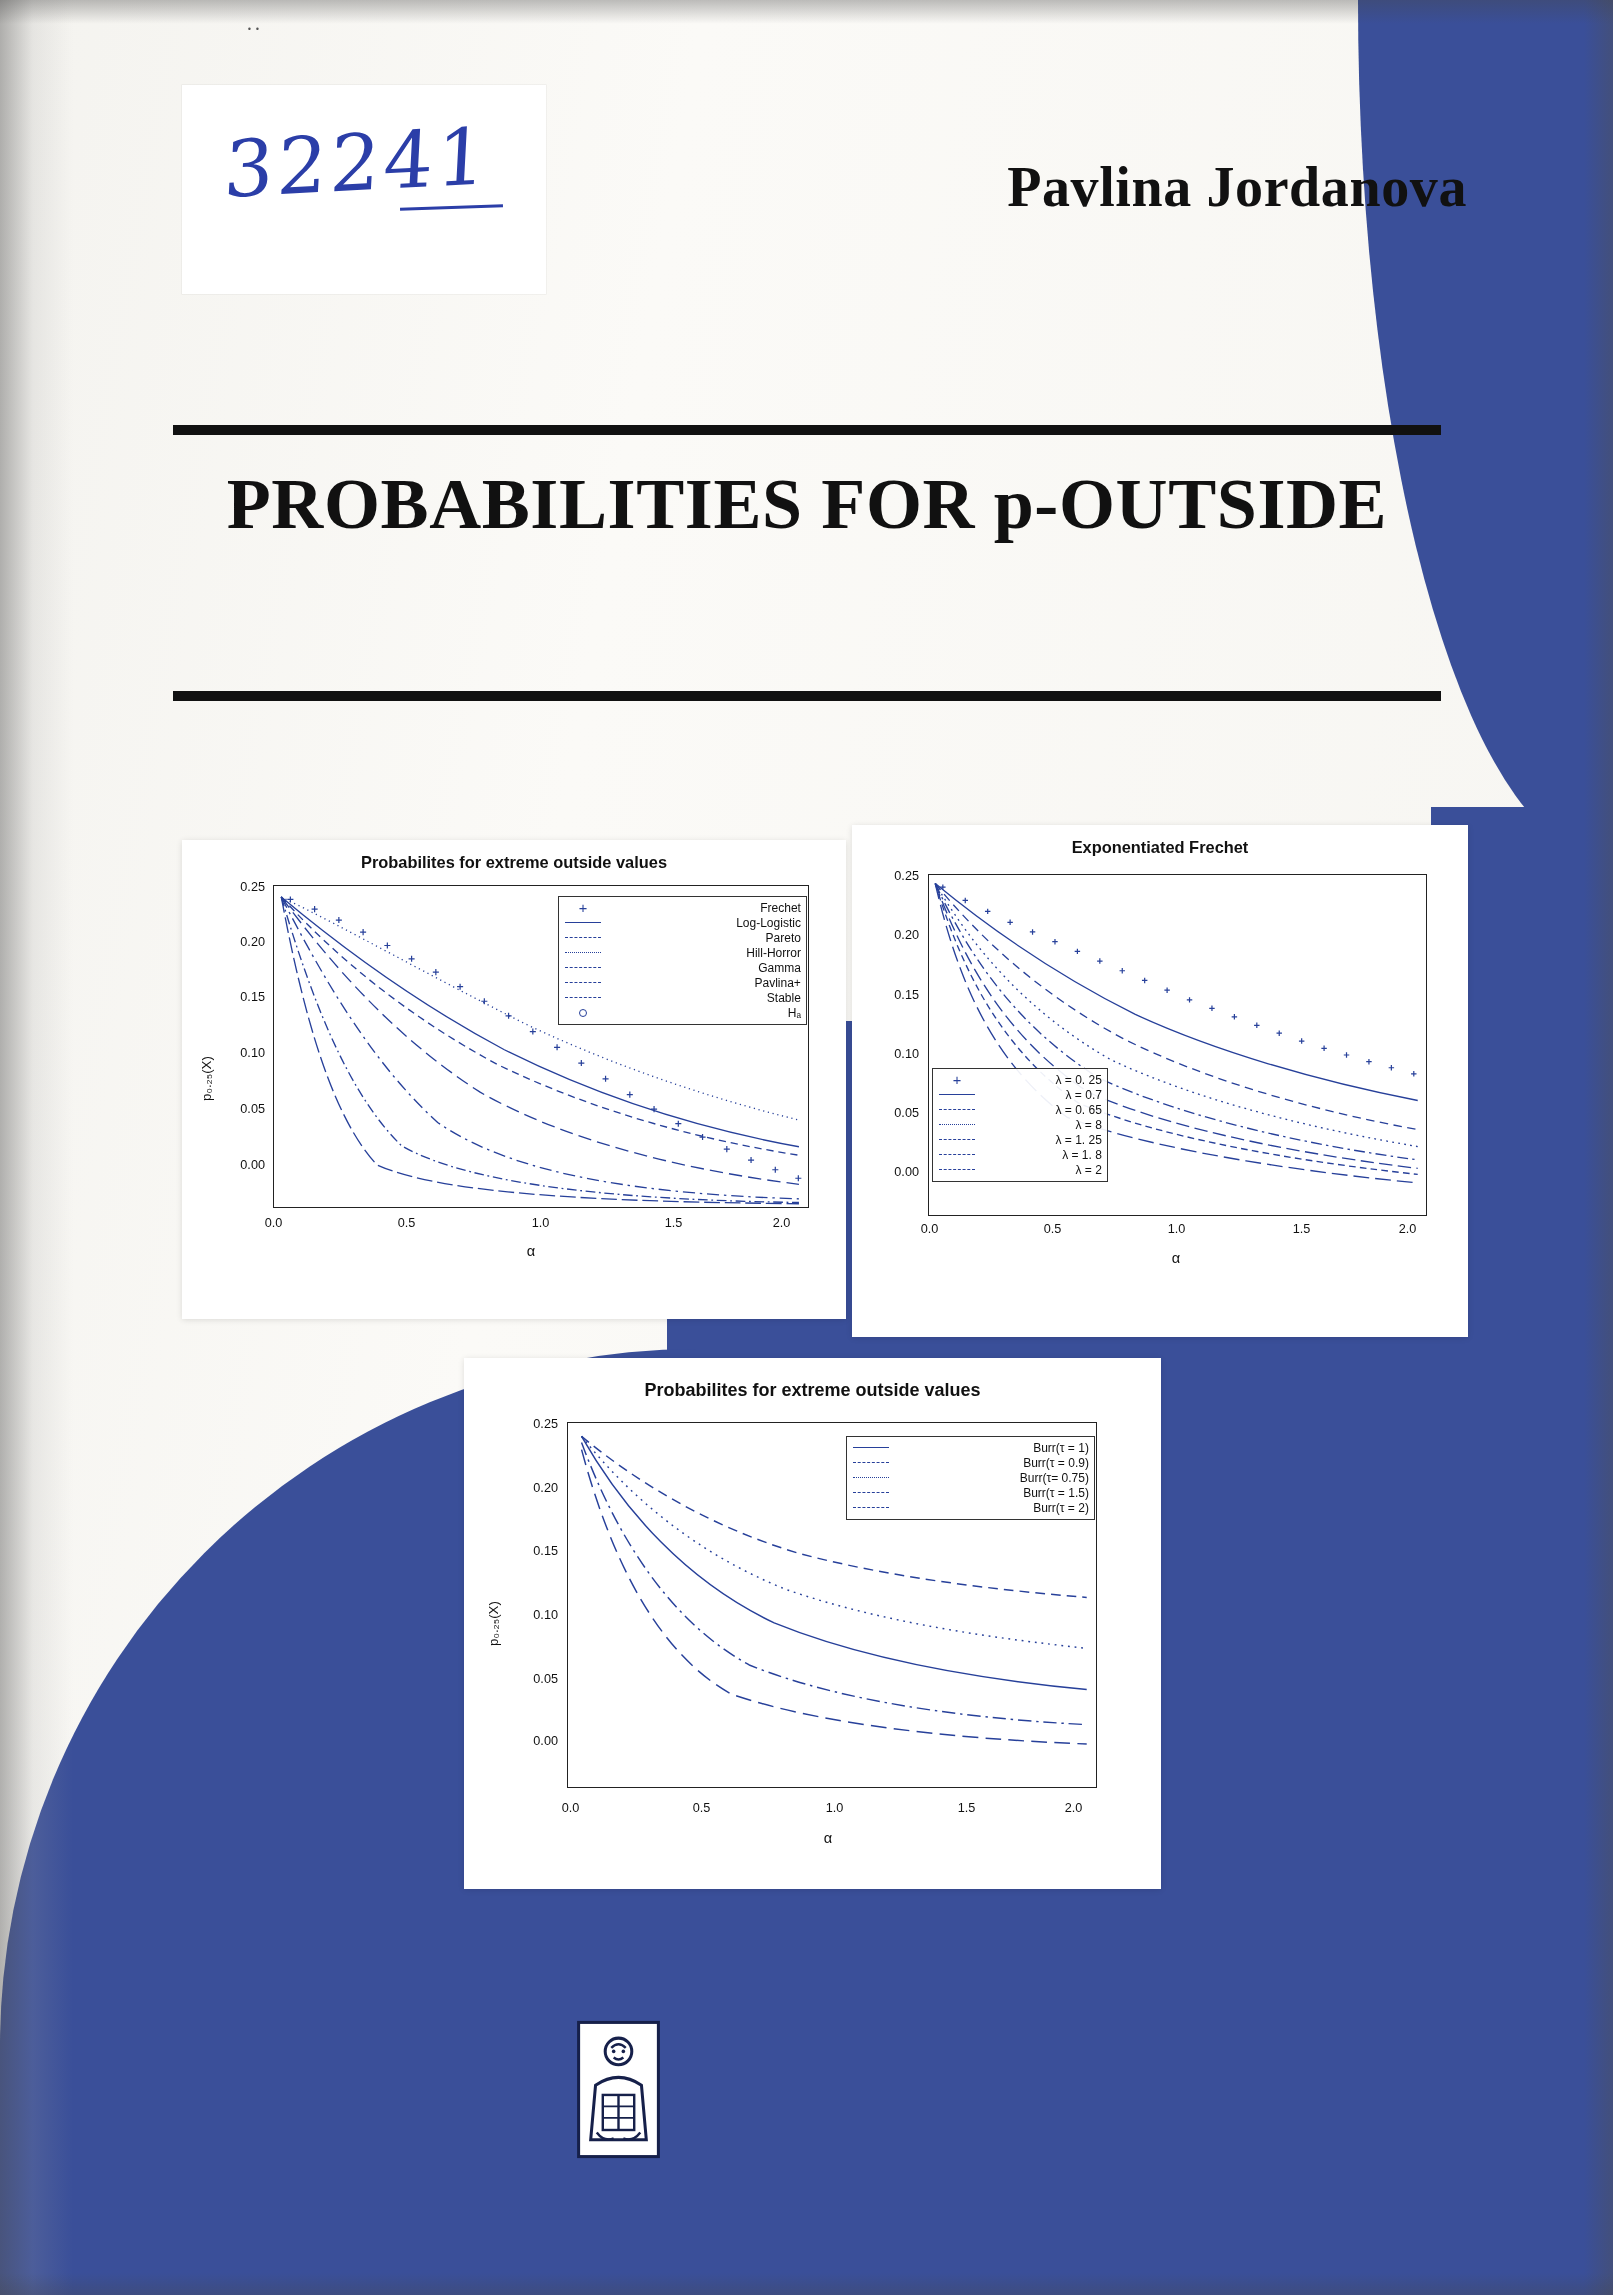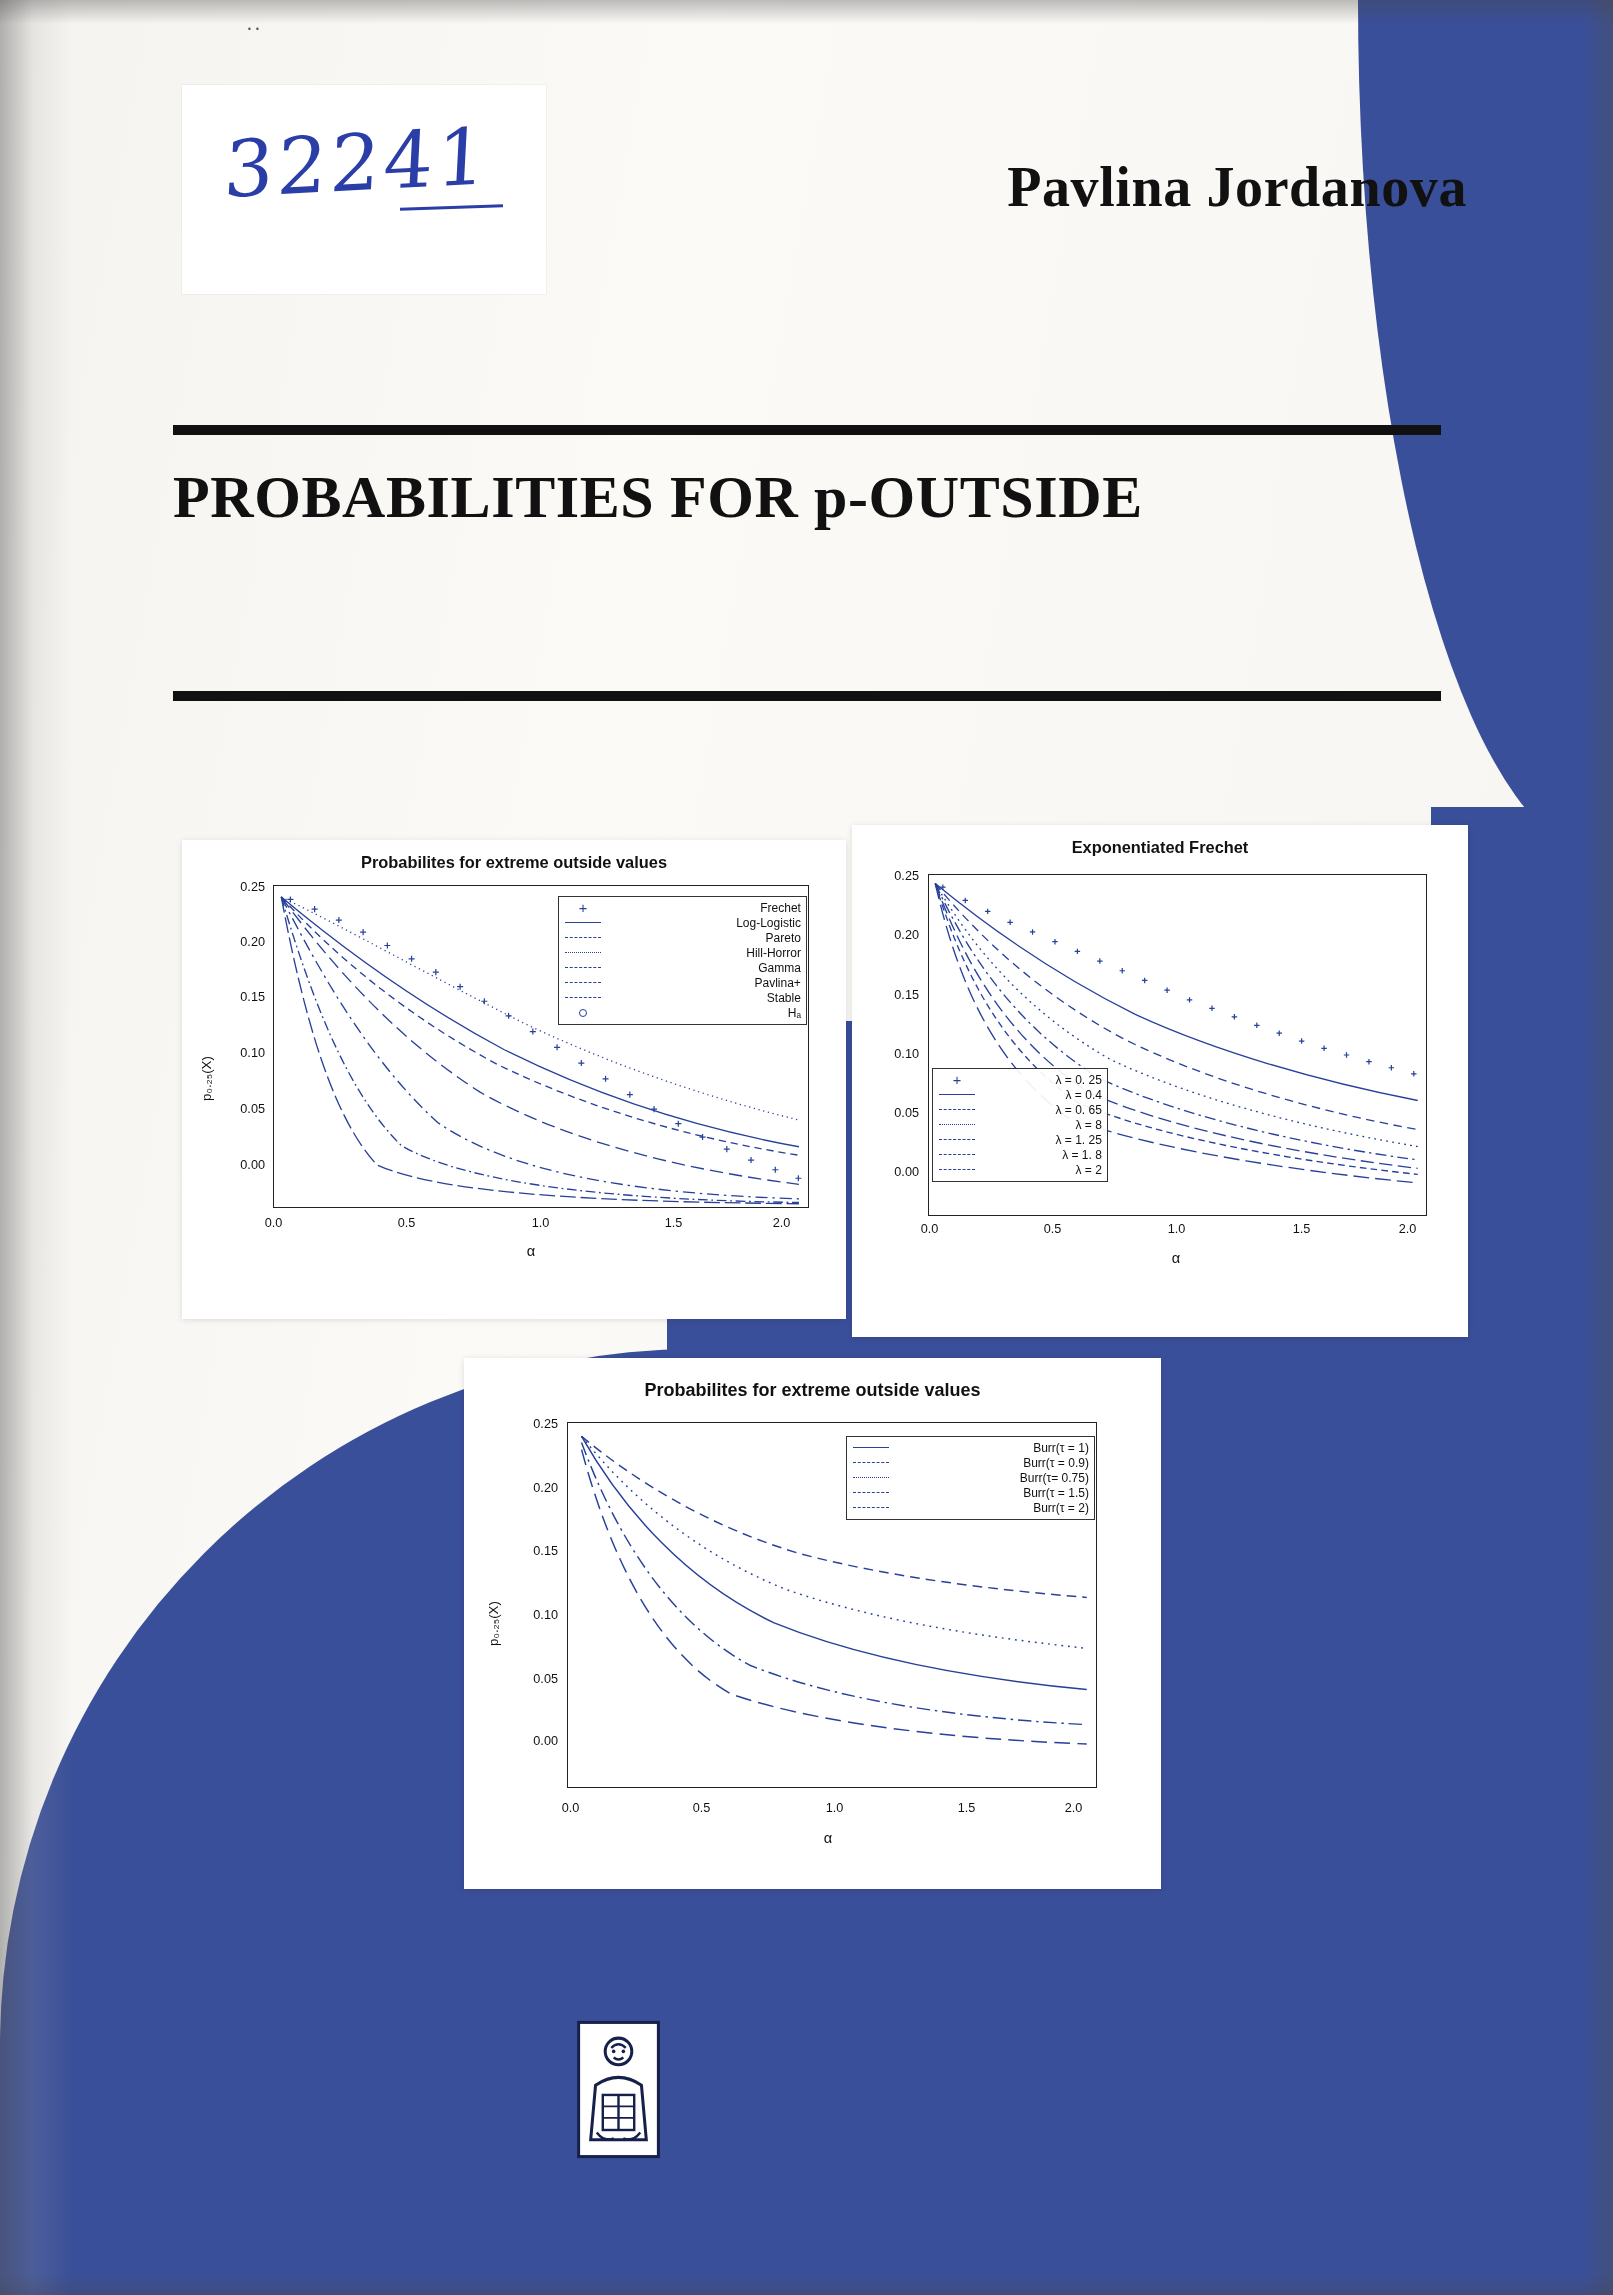--- a/index.html
+++ b/index.html
@@ -143,23 +143,24 @@
     background: #111;
   }
   .rule-top { top: 425px; }
   .rule-bottom { top: 691px; }
 
   .title {
     position: absolute;
     left: 173px;
     top: 461px;
     width: 1268px;
+    text-align: center;
     font-family: "Liberation Serif", serif;
     font-weight: bold;
-    font-size: 60px;
+    font-size: 72px;
     line-height: 1.22;
     color: #111;
     letter-spacing: 0.6px;
   }
 
   
   .fig {
     position: absolute;
     background: #ffffff;
     box-shadow: 0 1.2px 6px rgba(0,0,0,0.12);
@@ -479,21 +480,21 @@
       <div class="legend-row">
         <span class="legend-key">
             <span class="k-plus">+</span>
           </span>
         <span class="legend-label left">λ = 0. 25</span>
       </div>
       <div class="legend-row">
         <span class="legend-key">
             <span class="k-line"></span>
           </span>
-        <span class="legend-label left">λ = 0.4</span>
+        <span class="legend-label left">λ = 0.7</span>
       </div>
       <div class="legend-row">
         <span class="legend-key">
             <span class="k-dash"></span>
           </span>
         <span class="legend-label left">λ = 0. 65</span>
       </div>
       <div class="legend-row">
         <span class="legend-key">
             <span class="k-dot"></span>

